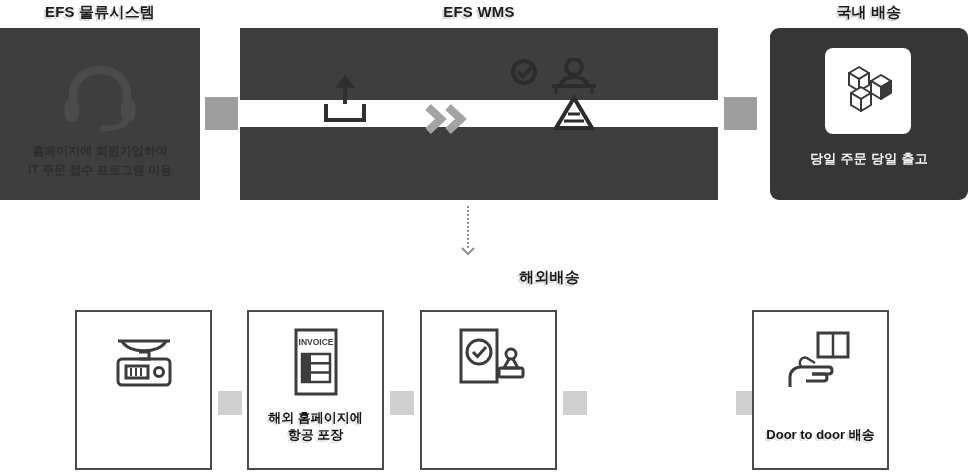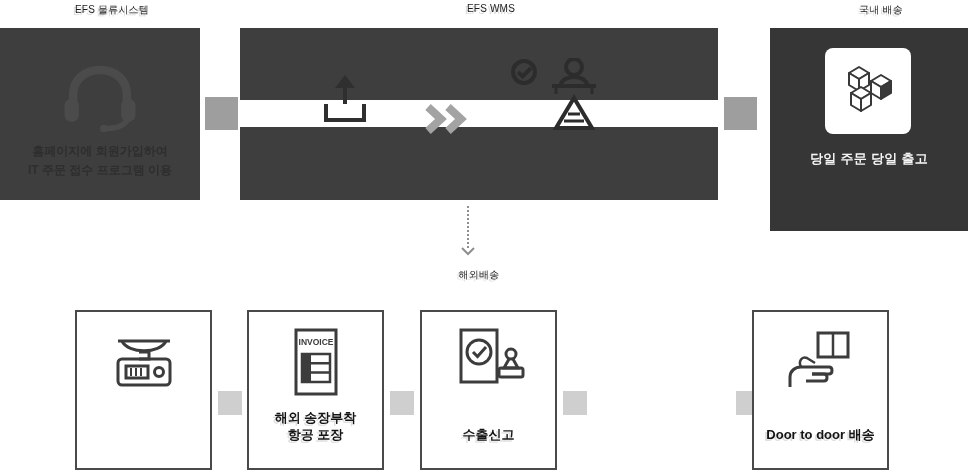--- a/index.html
+++ b/index.html
@@ -1,24 +1,23 @@
 <!DOCTYPE html>
 <html><head>
 <meta charset="utf-8">
 <style>
   html,body { margin:0; padding:0; background:#ffffff; }
   .stage {
     position:relative; width:969px; height:476px; overflow:hidden;
     background:#ffffff; font-family:"Liberation Sans", sans-serif;
   }
   .title {
-    position:absolute; font-size:10px; font-weight:normal; color:#1c1c1c;
+    position:absolute; font-size:15px; font-weight:bold; color:#1c1c1c;
     text-align:center; letter-spacing:.2px;
     text-shadow:-2px 2px 0 rgba(40,40,40,.18);
-    padding-left:12px;
   }
   .darkbox { position:absolute; background:#3e3e3e; }
   .darkbox.darker { background:#363636; }
   .connector { position:absolute; background:#9e9e9e; }
   .connector.small { background:#cfcfcf; }
   .band { position:absolute; left:0; right:0; top:72px; height:27px; background:#ffffff; }
   .wms-icon { position:absolute; }
   .left-desc {
     position:absolute; top:114px; left:0; right:0; text-align:center;
     font-size:12px; font-weight:bold; color:#2e2e2e; line-height:1.55;
@@ -30,21 +29,21 @@
   }
   .right-caption {
     position:absolute; top:122px; left:0; right:0; text-align:center;
     font-size:13px; font-weight:bold; color:#f5f5f5; letter-spacing:.3px;
   }
   .dotted-line {
     position:absolute; left:467px; top:206px; height:42px; width:0;
     border-left:2px dotted #8f8f8f;
   }
   .arrow-head { position:absolute; left:460px; top:246px; }
-  .overseas-label { left:367px; top:268px; width:200px; }
+  .overseas-label { left:380px; top:268px; width:200px;text-align:right; }
   .step {
     position:absolute; top:310px; width:137px; height:160px; background:#ffffff;
     border:2px solid #4a4a4a; box-sizing:border-box;
   }
   .step .icon-wrap { position:absolute; top:14px; left:0; right:0; display:flex; justify-content:center; }
   .step .label {
     position:absolute; bottom:24px; left:0; right:0; text-align:center;
     font-weight:bold; font-size:13px; color:#141414; white-space:pre-line; line-height:1.35;
     text-shadow:-2px 2px 0 rgba(40,40,40,.15);
   }
@@ -102,21 +101,21 @@
         <path d="M44 28 H88"></path>
         <path d="M48 28 V36 M84 28 V36" stroke-width="3"></path>
         <polygon points="48,70 84,70 66,40"></polygon>
         <path d="M60 56 H72 M56 63 H76" stroke-width="3"></path>
       </svg>
     </span>
   </div>
 
   <div class="connector" style="left:724px; top:97px; width:33px; height:33px;"></div>
 
-  <div class="darkbox darker" style="left:770px; top:28px; width:198px; height:203px;">
+  <div class="darkbox darker" style="left:770px; top:28px; width:198px; height:172px;border-radius:9px;">
     <div class="tile">
       <span>
         <svg width="62" height="56" viewBox="0 0 62 56" stroke="#383838" stroke-width="2" fill="#ffffff" stroke-linejoin="round">
           <polygon points="22,4 32,10 22,16 12,10"></polygon>
           <polygon points="12,10 22,16 22,28 12,22"></polygon>
           <polygon points="32,10 22,16 22,28 32,22"></polygon>
           <polygon points="44,12 54,18 44,24 34,18"></polygon>
           <polygon points="34,18 44,24 44,36 34,30"></polygon>
           <polygon points="54,18 44,24 44,36 54,30" fill="#3a3a3a"></polygon>
           <polygon points="24,24 34,30 24,36 14,30"></polygon>
@@ -156,38 +155,37 @@
   <div class="step" style="left:247px;">
     <div class="icon-wrap">
       <svg width="60" height="72" viewBox="0 0 60 72" fill="none" stroke="#3c3c3c" stroke-width="3">
         <rect x="10" y="4" width="40" height="64"></rect>
         <text x="30" y="19" font-size="8.5" font-weight="bold" text-anchor="middle" fill="#3c3c3c" stroke="none">INVOICE</text>
         <rect x="16" y="28" width="28" height="28" stroke-width="2.5"></rect>
         <rect x="16" y="28" width="9" height="28" fill="#3c3c3c" stroke="none"></rect>
         <path d="M25 37.3 H44 M25 46.6 H44" stroke-width="2.5"></path>
       </svg>
     </div>
-    <div class="label">해외 송장부착
+    <div class="label">해외 홈페이지에
 항공 포장</div>
   </div>
 
   <div class="connector small" style="left:390px; top:391px; width:24px; height:24px;"></div>
 
   <div class="step" style="left:420px;">
     <div class="icon-wrap">
       <svg width="72" height="70" viewBox="0 0 72 70" fill="none" stroke="#3c3c3c" stroke-width="3">
         <rect x="8" y="4" width="36" height="52"></rect>
         <circle cx="26" cy="26" r="12"></circle>
         <path d="M20 26 l4.5 4.5 L33 21"></path>
         <circle cx="58" cy="28" r="5"></circle>
         <path d="M56 33 l-5 9 h14 l-5 -9"></path>
         <rect x="46" y="42" width="24" height="9" rx="2"></rect>
       </svg>
     </div>
-    <div class="label">수출신고</div>
   </div>
 
   <div class="connector small" style="left:563px; top:391px; width:24px; height:24px;"></div>
 
 
   <div class="connector small" style="left:736px; top:391px; width:24px; height:24px;"></div>
 
   <div class="step" style="left:752px;">
     <div class="icon-wrap">
       <svg width="78" height="68" viewBox="0 0 78 66" fill="none" stroke="#3c3c3c" stroke-width="3">

